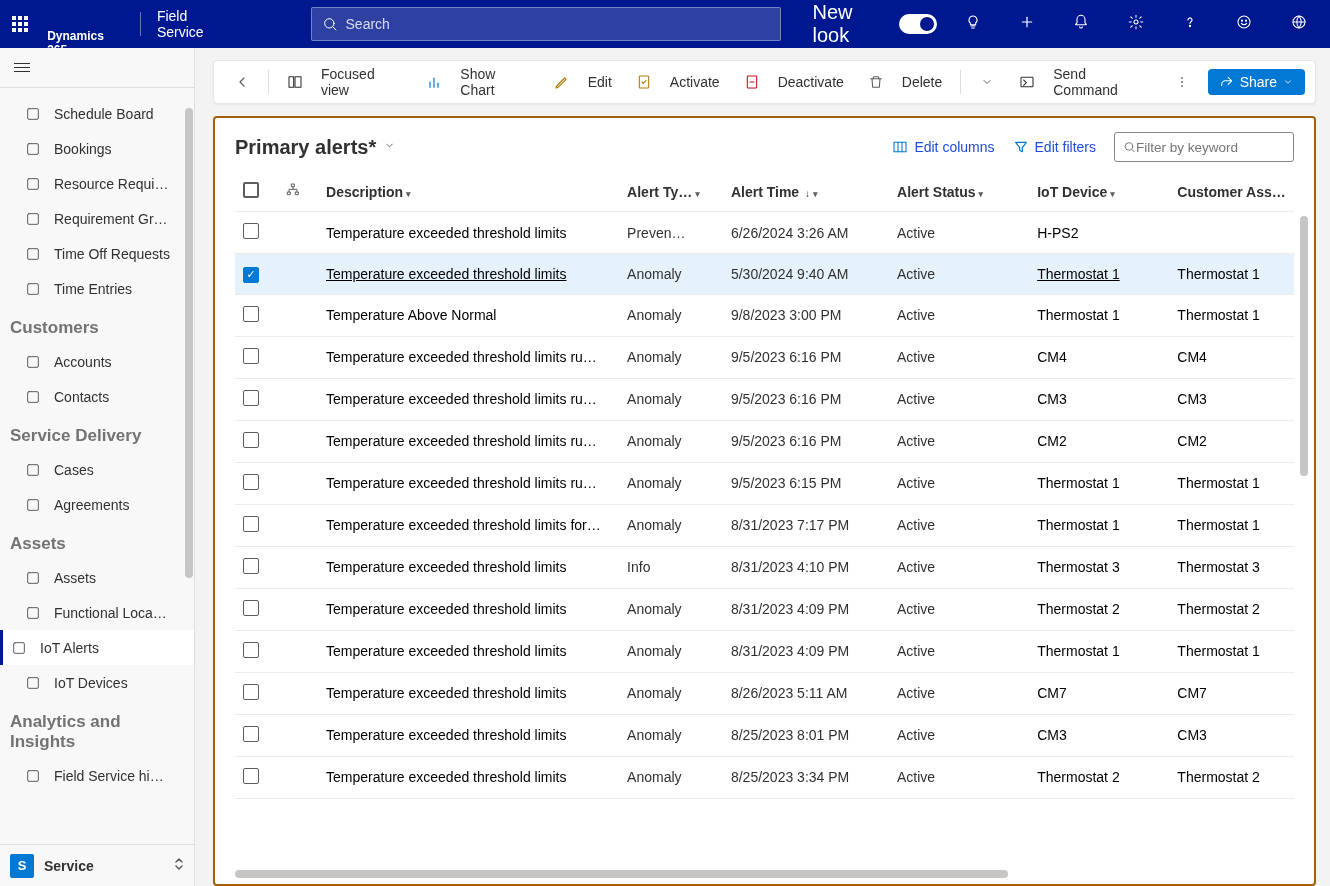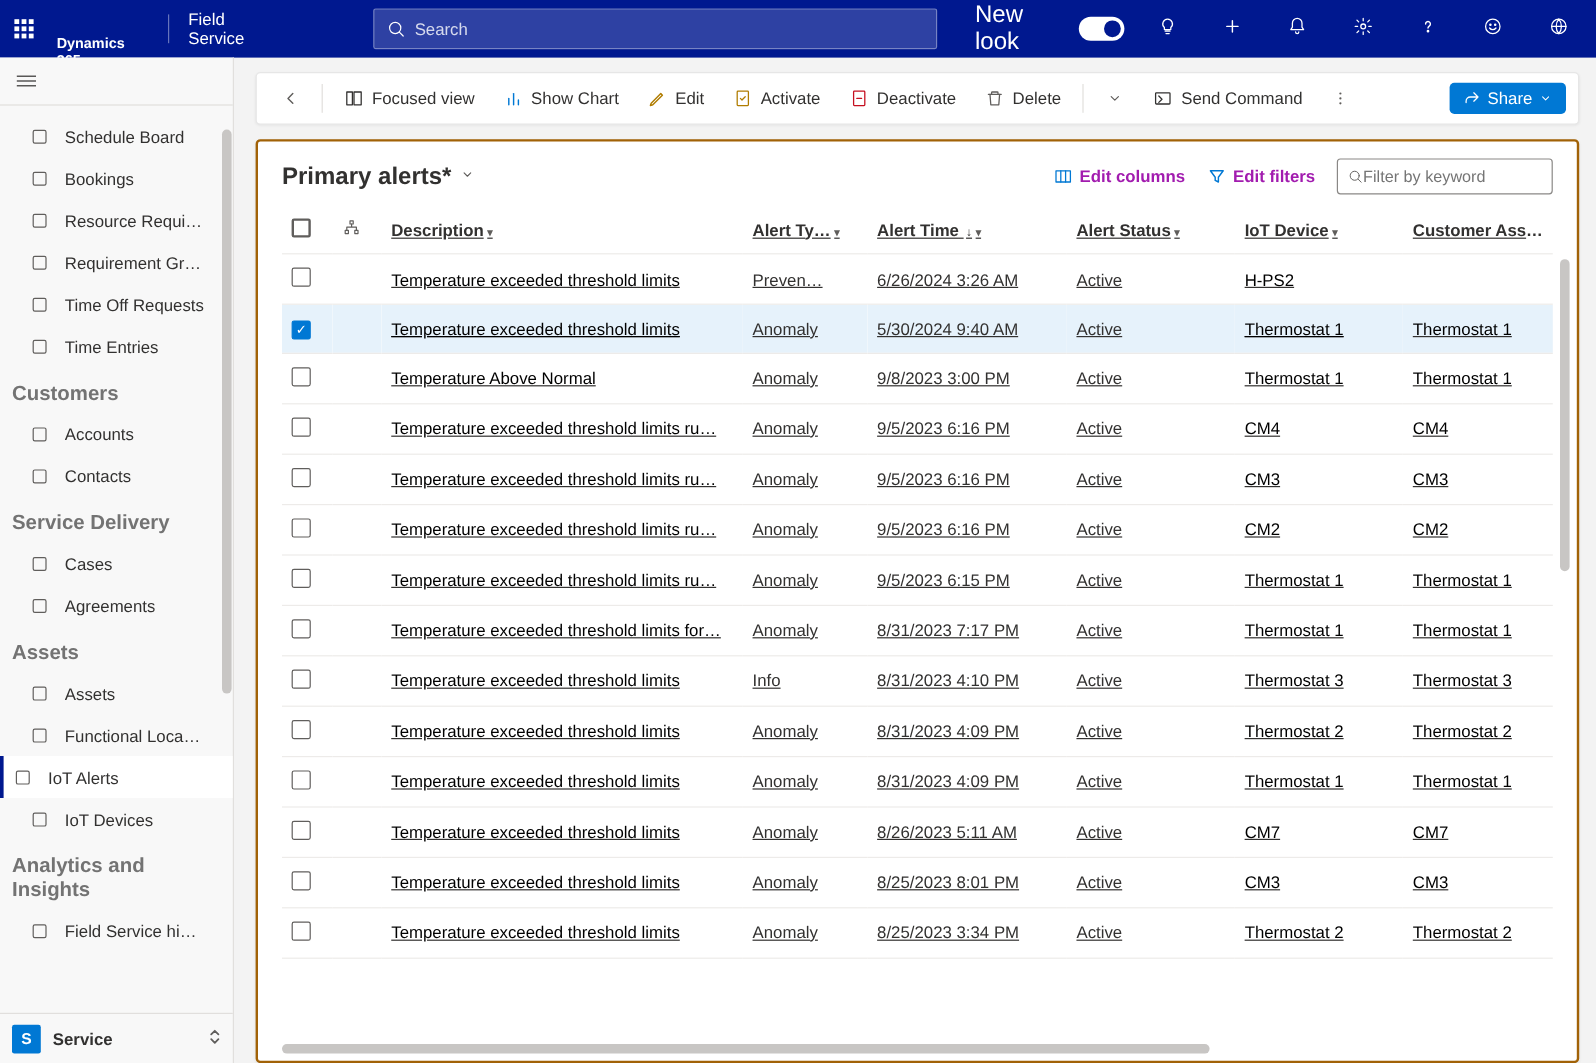--- a/index.html
+++ b/index.html
@@ -33,40 +33,40 @@
 .nav-item .nlabel{overflow:hidden;text-overflow:ellipsis;}
 .areaswitch{height:42px;border-top:1px solid #e1dfdd;display:flex;align-items:center;padding:0 10px;gap:10px;}
 .areaswitch .sq{width:24px;height:24px;background:#0078d4;color:#fff;display:flex;align-items:center;justify-content:center;font-weight:600;border-radius:2px;font-size:13px;}
 .areaswitch .alabel{flex:1;font-weight:600;}
 .areaswitch .chev{font-size:12px;color:#605e5c;}
 .sidescroll{position:absolute;right:0;top:40px;width:10px;height:520px;background:transparent;}
 .sidescroll .thumb{width:8px;height:470px;background:#c8c6c4;border-radius:4px;margin:20px 0 0 1px;}
 
 .main { flex:1; padding:12px 14px 0 18px; display:flex; flex-direction:column; gap:12px; overflow:hidden;}
 .cmdbar { height:44px; background:#fff; border:1px solid #e6e6e6; border-radius:4px; box-shadow:0 1px 2px rgba(0,0,0,0.05); display:flex; align-items:center; padding:0 10px; gap:4px;}
-.cmd { display:flex; align-items:center; gap:7px; padding:6px 10px; cursor:pointer; border-radius:2px; font-size:14px;}
+.cmd { display:flex; align-items:center; gap:18px; padding:6px 10px; cursor:pointer; border-radius:2px; font-size:14px;}
 .cmd .ci{width:16px;height:16px;display:flex;align-items:center;justify-content:center;}
 .cmdsep{width:1px;height:24px;background:#e1dfdd;margin:0 4px;}
 .cmdspacer{flex:1;}
 .sharebtn{background:#0078d4;color:#fff;border-radius:4px;padding:5px 12px;display:flex;align-items:center;gap:6px;cursor:pointer;font-size:14px;}
 .sharebtn .ci{width:14px;height:14px;}
 
 .panel { flex:1; background:#fff; border:2px solid #a16207; border-radius:4px; box-shadow:0 1px 2px rgba(0,0,0,0.05); display:flex; flex-direction:column; overflow:hidden;}
 .panelhead{display:flex;align-items:center;padding:14px 20px 10px 20px;gap:18px;}
 .viewtitle{font-size:20px;font-weight:600;display:flex;align-items:center;gap:8px;}
 .viewtitle .dd{font-size:12px;color:#605e5c;}
 .panelhead .phspacer{flex:1;}
-.phact{display:flex;align-items:center;gap:6px;cursor:pointer;color:#a21caf;font-size:14px;font-weight:bold;}
+.phact{display:flex;align-items:center;gap:6px;cursor:pointer;color:#1d4ed8;font-size:14px;}
 .phact .ci{width:16px;height:16px;color:#0078d4;}
 .filterbox{width:180px;height:30px;border:1px solid #8a8886;border-radius:3px;display:flex;align-items:center;padding:0 8px;gap:0;}
 .filterbox input{border:none;outline:none;width:100%;font-size:13.5px;}
 .filterbox svg{width:14px;height:14px;stroke:#605e5c;fill:none;stroke-width:1.5;}
 
 .gridwrap{flex:1;padding:0 20px;overflow:hidden;position:relative;}
-table.grid{width:100%;border-collapse:collapse;table-layout:fixed;text-decoration:underline;}
+table.grid{width:100%;border-collapse:collapse;table-layout:fixed;}
 .grid th{text-align:left;font-weight:600;font-size:14px;padding:10px 8px;border-bottom:1px solid #edebe9;white-space:nowrap;overflow:hidden;text-overflow:ellipsis;}
 .grid th .sort{font-size:10px;margin-left:2px;}
 .grid th .dd{font-size:9px;color:#605e5c;margin-left:3px;}
 .grid td{padding:11px 8px;border-bottom:1px solid #edebe9;white-space:nowrap;overflow:hidden;text-overflow:ellipsis;font-size:14px;vertical-align:middle;}
 .grid tr.selected td{background:#e6f2fb;}
 .grid tr.selected .desc a{text-decoration:underline;}
 .grid a{color:#000000;text-decoration:none;}
 .grid tr.selected a.link-u{text-decoration:underline;}
 .cbox{width:16px;height:16px;border:1px solid #605e5c;border-radius:2px;display:inline-flex;align-items:center;justify-content:center;cursor:pointer;background:#fff;}
 .cbox.checked{background:#0078d4;border-color:#0078d4;color:#fff;font-size:11px;}

